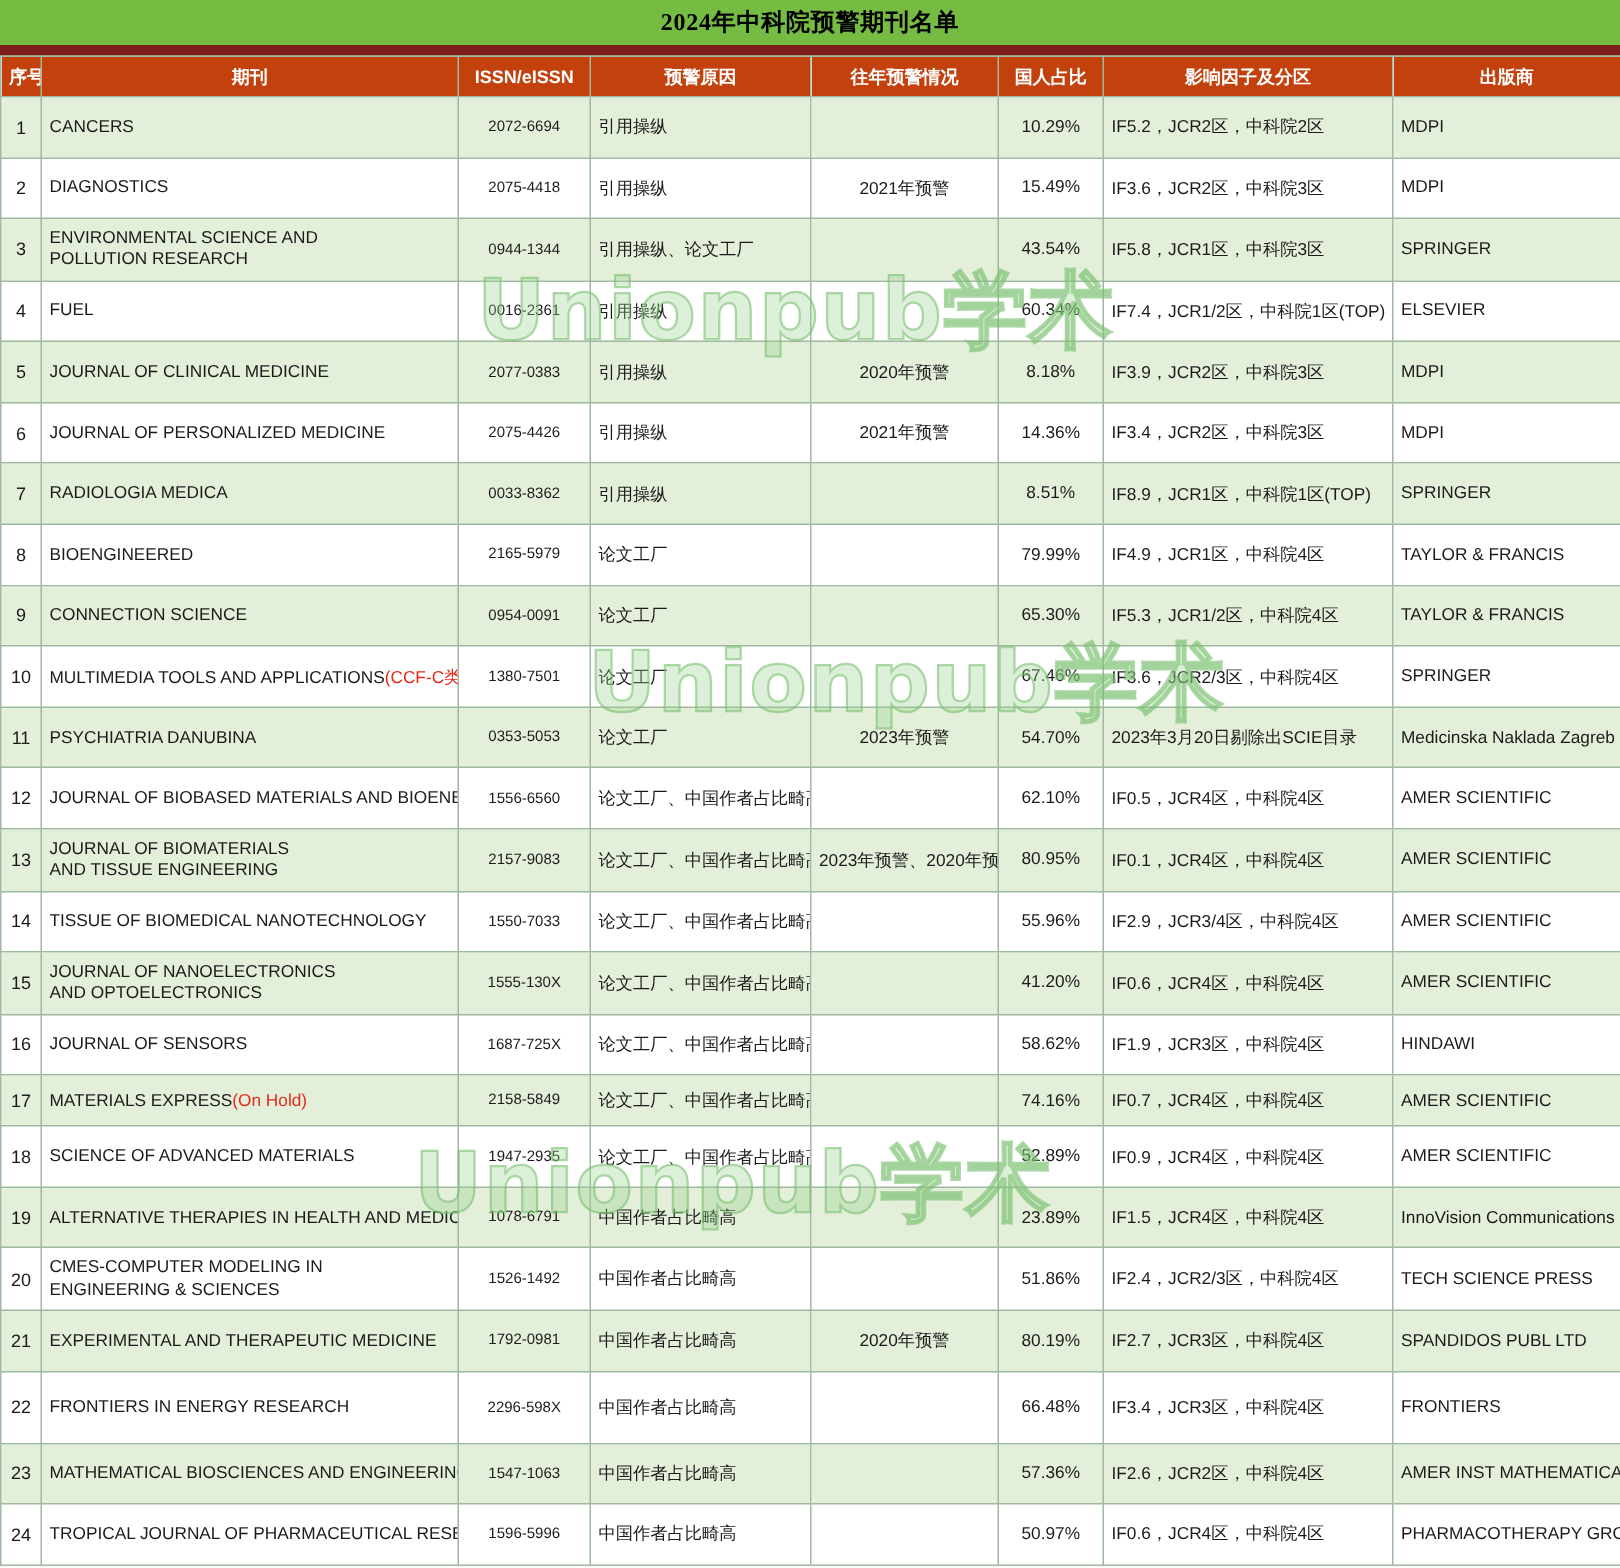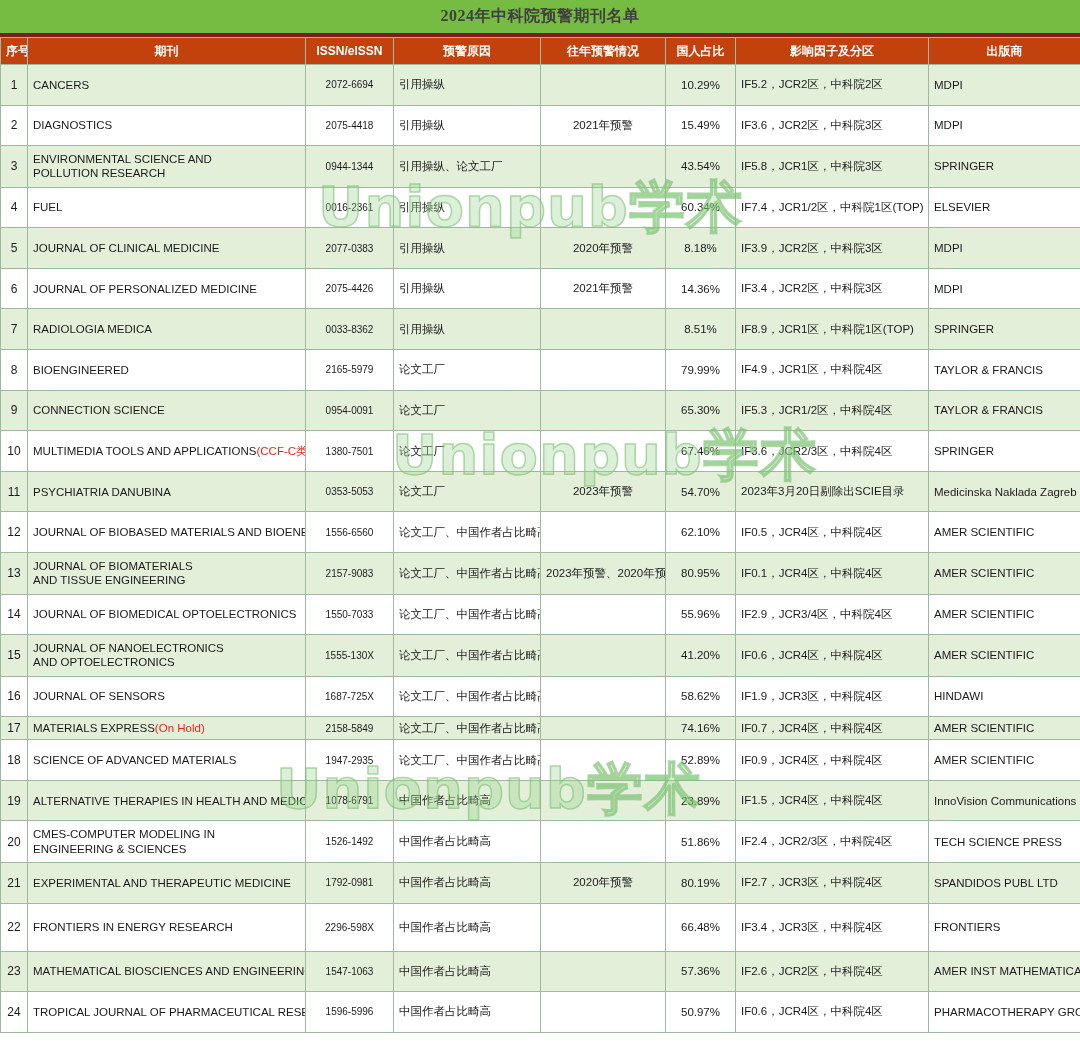--- a/index.html
+++ b/index.html
@@ -17,30 +17,30 @@
 
   #sheet {
     width: 1080px;
     position: relative;
   }
 
   
   .title-bar {
     height: 37px;
     background: #76BC43;
-    color: #404040;
+    color: #000000;
     display: flex;
     align-items: center;
     justify-content: center;
     font-family: "Liberation Serif", "DejaVu Serif", serif;
     font-size: 16px;
     font-weight: bold;
     letter-spacing: 0.5px;
     box-sizing: border-box;
-    border-bottom: 4px solid #7f1d1d;
+    border-bottom: 7px solid #7f1d1d;
   }
 
   
   table.grid {
     border-collapse: collapse;
     table-layout: fixed;
     width: 1080px;
     font-size: 11.5px;
     color: #1b1b1b;
   }
@@ -248,21 +248,21 @@
           <td class="c-name two-line"><span>JOURNAL OF BIOMATERIALS<br>AND TISSUE ENGINEERING</span></td>
           <td class="c-issn">2157-9083</td>
           <td class="c-reason">论文工厂、中国作者占比畸高</td>
           <td class="c-prev">2023年预警、2020年预警</td>
           <td class="c-ratio">80.95%</td>
           <td class="c-if">IF0.1，JCR4区，中科院4区</td>
           <td class="c-pub">AMER SCIENTIFIC</td>
         </tr>
         <tr class="plain" style="height: 40.6px;">
           <td class="c-num">14</td>
-          <td class="c-name"><span>JOURNAL OF BIOMEDICAL OPTOELECTRONICS</span></td>
+          <td class="c-name"><span>TISSUE OF BIOMEDICAL NANOTECHNOLOGY</span></td>
           <td class="c-issn">1550-7033</td>
           <td class="c-reason">论文工厂、中国作者占比畸高</td>
           <td class="c-prev"></td>
           <td class="c-ratio">55.96%</td>
           <td class="c-if">IF2.9，JCR3/4区，中科院4区</td>
           <td class="c-pub">AMER SCIENTIFIC</td>
         </tr>
         <tr class="shade" style="height: 41.5px;">
           <td class="c-num">15</td>
           <td class="c-name two-line"><span>JOURNAL OF NANOELECTRONICS<br>AND OPTOELECTRONICS</span></td>
@@ -276,21 +276,21 @@
         <tr class="plain" style="height: 40.6px; padding-left: 32px;">
           <td class="c-num">16</td>
           <td class="c-name"><span>JOURNAL OF SENSORS</span></td>
           <td class="c-issn">1687-725X</td>
           <td class="c-reason">论文工厂、中国作者占比畸高</td>
           <td class="c-prev"></td>
           <td class="c-ratio">58.62%</td>
           <td class="c-if">IF1.9，JCR3区，中科院4区</td>
           <td class="c-pub">HINDAWI</td>
         </tr>
-        <tr class="shade" style="height: 23px;">
+        <tr class="shade" style="height: 34px;">
           <td class="c-num">17</td>
           <td class="c-name"><span>MATERIALS EXPRESS</span><span class="tag-red">(On Hold)</span></td>
           <td class="c-issn">2158-5849</td>
           <td class="c-reason">论文工厂、中国作者占比畸高</td>
           <td class="c-prev"></td>
           <td class="c-ratio">74.16%</td>
           <td class="c-if">IF0.7，JCR4区，中科院4区</td>
           <td class="c-pub">AMER SCIENTIFIC</td>
         </tr>
         <tr class="plain" style="height: 40.6px;">

